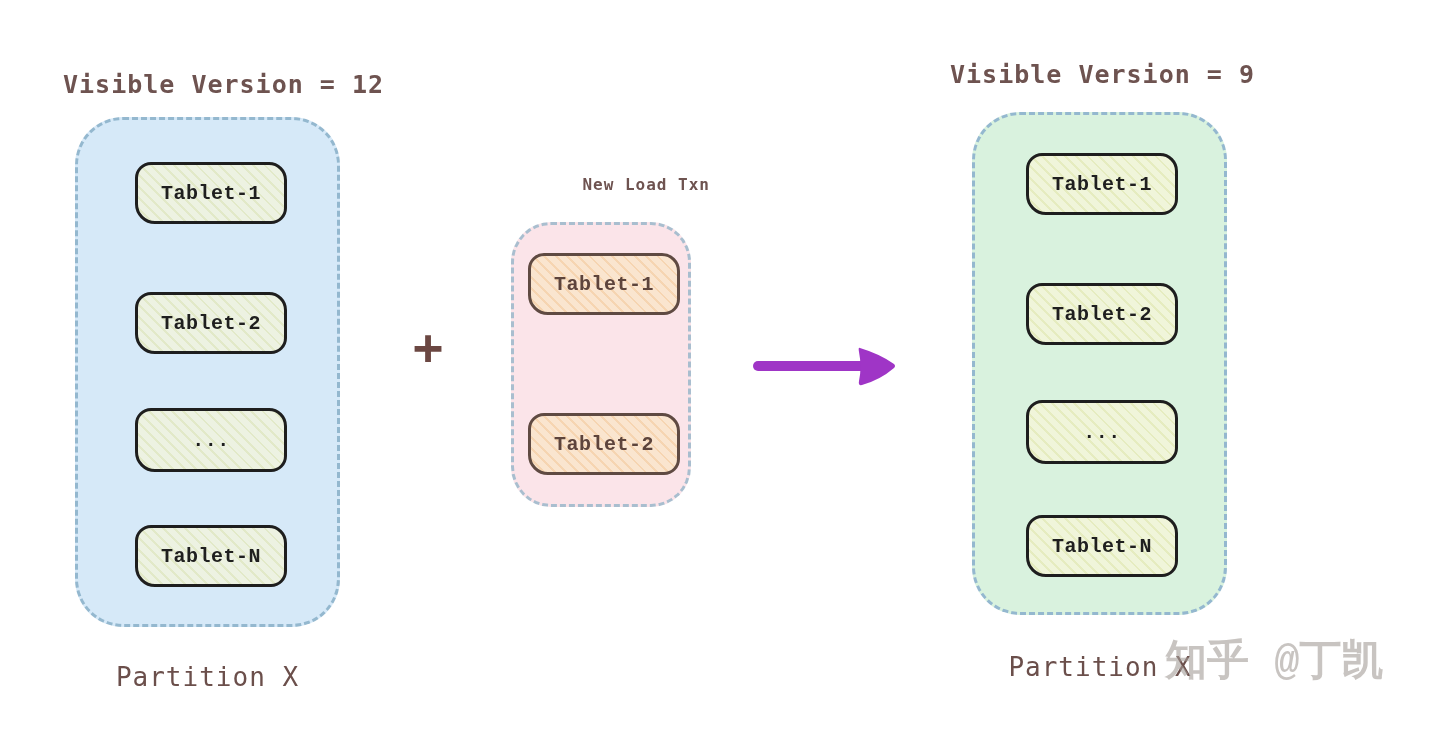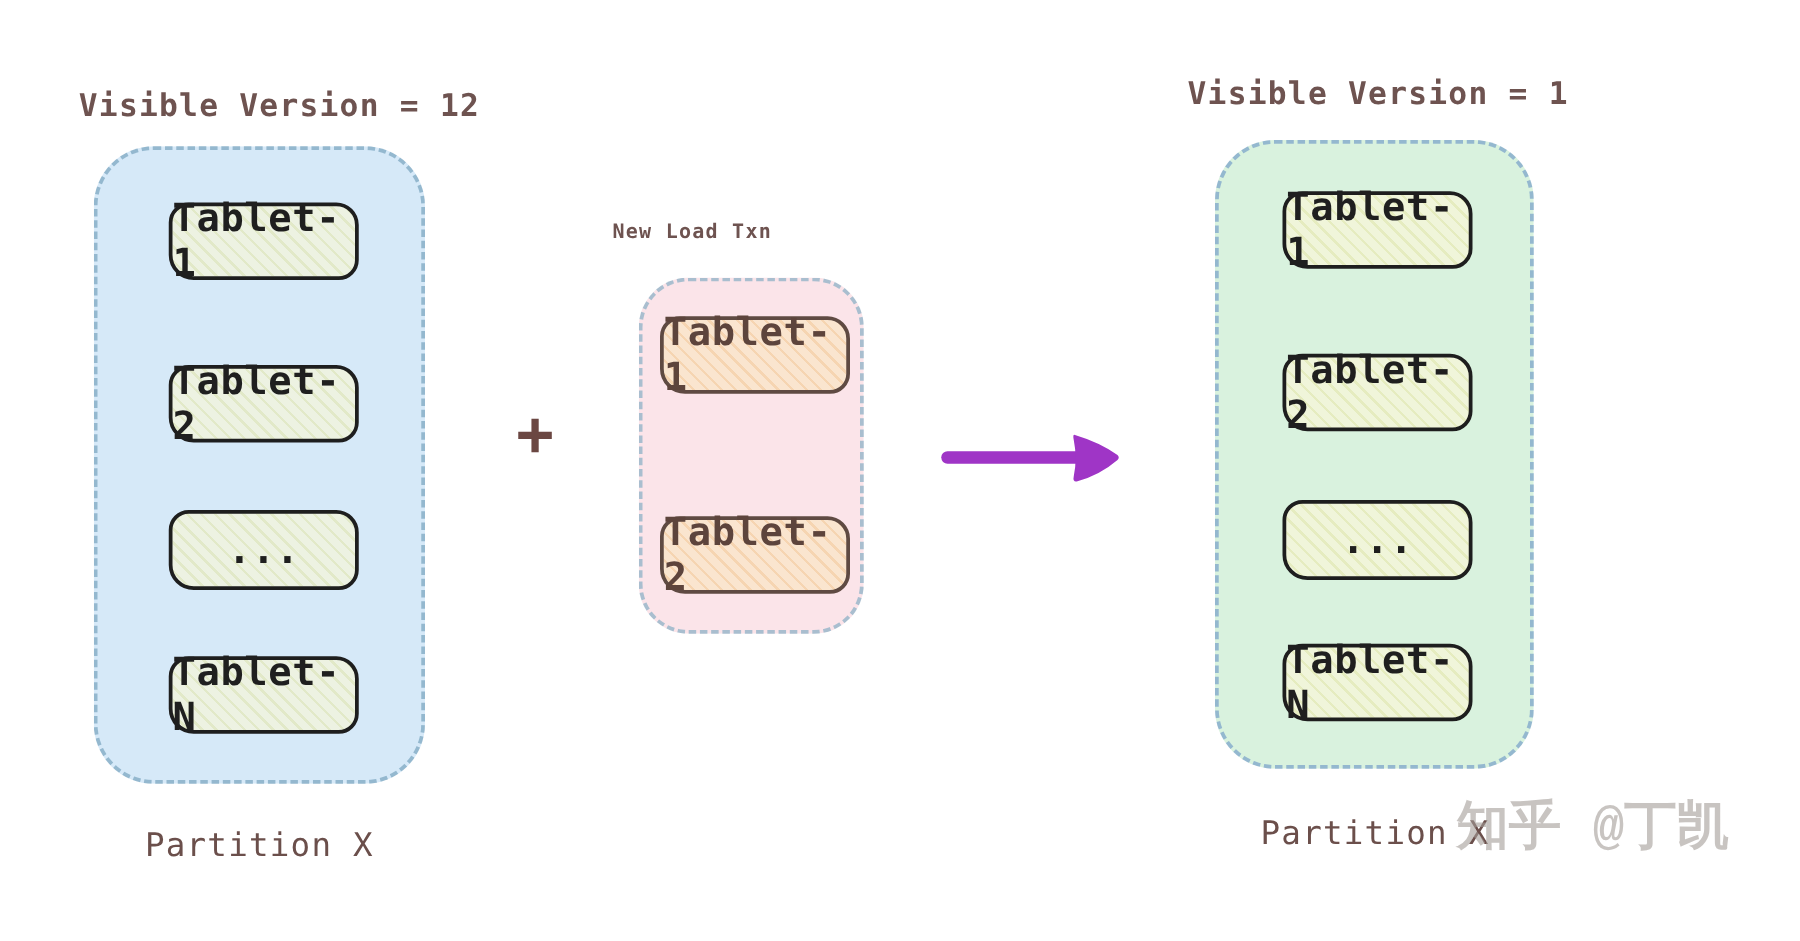--- a/index.html
+++ b/index.html
@@ -12,21 +12,21 @@
     font-family: "DejaVu Sans Mono", "Liberation Mono", monospace;
   }
   .stage {
     position: relative;
     width: 1440px;
     height: 753px;
     background: #ffffff;
   }
   .diagram-title {
     position: absolute;
-    text-align: left;
+    text-align: right;
     font-size: 25px;
     font-weight: 700;
     color: #6e5350;
     letter-spacing: 1px;
     white-space: nowrap;
   }
   .partition-label {
     position: absolute;
     text-align: center;
     font-size: 26px;
@@ -61,24 +61,25 @@
   }
   .tablet {
     position: absolute;
     height: 62px;
     box-sizing: border-box;
     border: 3px solid #1e1e1e;
     border-radius: 16px 18px 16px 20px;
     display: flex;
     align-items: center;
     justify-content: center;
-    font-size: 31px;
+    font-size: 20px;
     font-weight: 700;
     color: #1f1f1f;
     letter-spacing: 0.5px;
+    font-family: Liberation Mono, monospace;
   }
   .tablet-green {
     left: 57px; width: 152px;
     background:
       repeating-linear-gradient(45deg, rgba(200,212,140,0.30) 0 2px, transparent 2px 8px),
       #edf2e2;
   }
   .tablet-yellow {
     left: 51px; width: 152px;
     background:
@@ -141,21 +142,21 @@
     <div class="tablet tablet-peach" style="top:188px;">Tablet-2</div>
   </div>
 
   <div class="arrow-wrap">
     <svg width="150" height="52" viewBox="0 0 150 52">
       <path d="M6 26 H113" fill="none" stroke-width="10" stroke-linecap="round" stroke="#9f35c6"></path>
       <path d="M108 8 Q128 14 142 24 Q144 26 142 28 Q128 40 110 45 Q106 46 107 41 Q110 27 107 12 Q106 7 108 8 Z" fill="#9f35c6"></path>
     </svg>
   </div>
 
-  <div class="diagram-title" style="left:950px; top:60px; width:300px;">Visible Version = 1</div>
+  <div class="diagram-title" style="left:950px; top:60px; width:300px;">Visible Version = 9</div>
 
   <div class="container container-right">
     <div class="tablet tablet-yellow" style="top:38px;">Tablet-1</div>
     <div class="tablet tablet-yellow" style="top:168px;">Tablet-2</div>
     <div class="tablet tablet-yellow" style="top:285px; height:64px;">...</div>
     <div class="tablet tablet-yellow" style="top:400px;">Tablet-N</div>
   </div>
 
   <div class="partition-label" style="left:965px; top:652px; width:270px;">Partition X</div>
 

